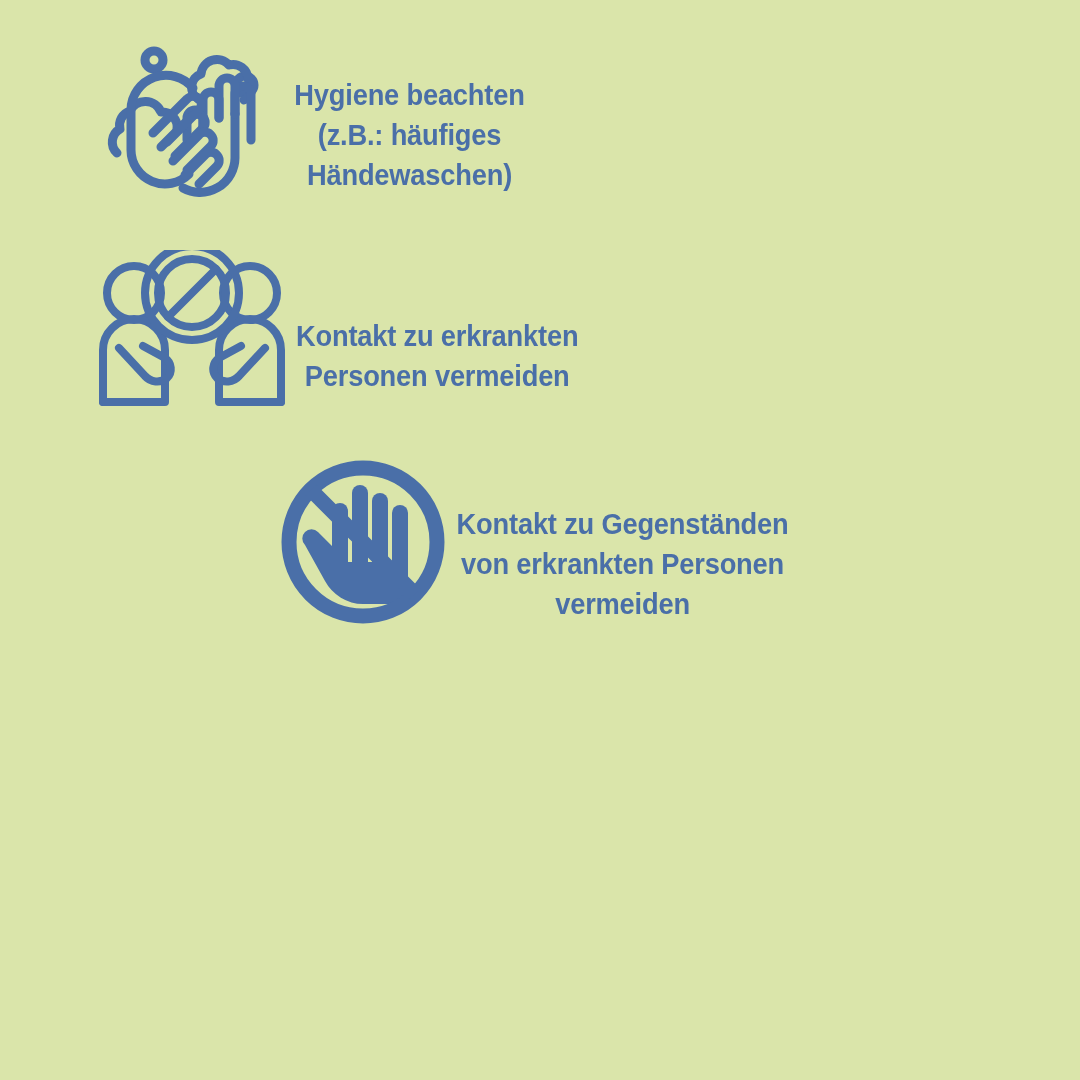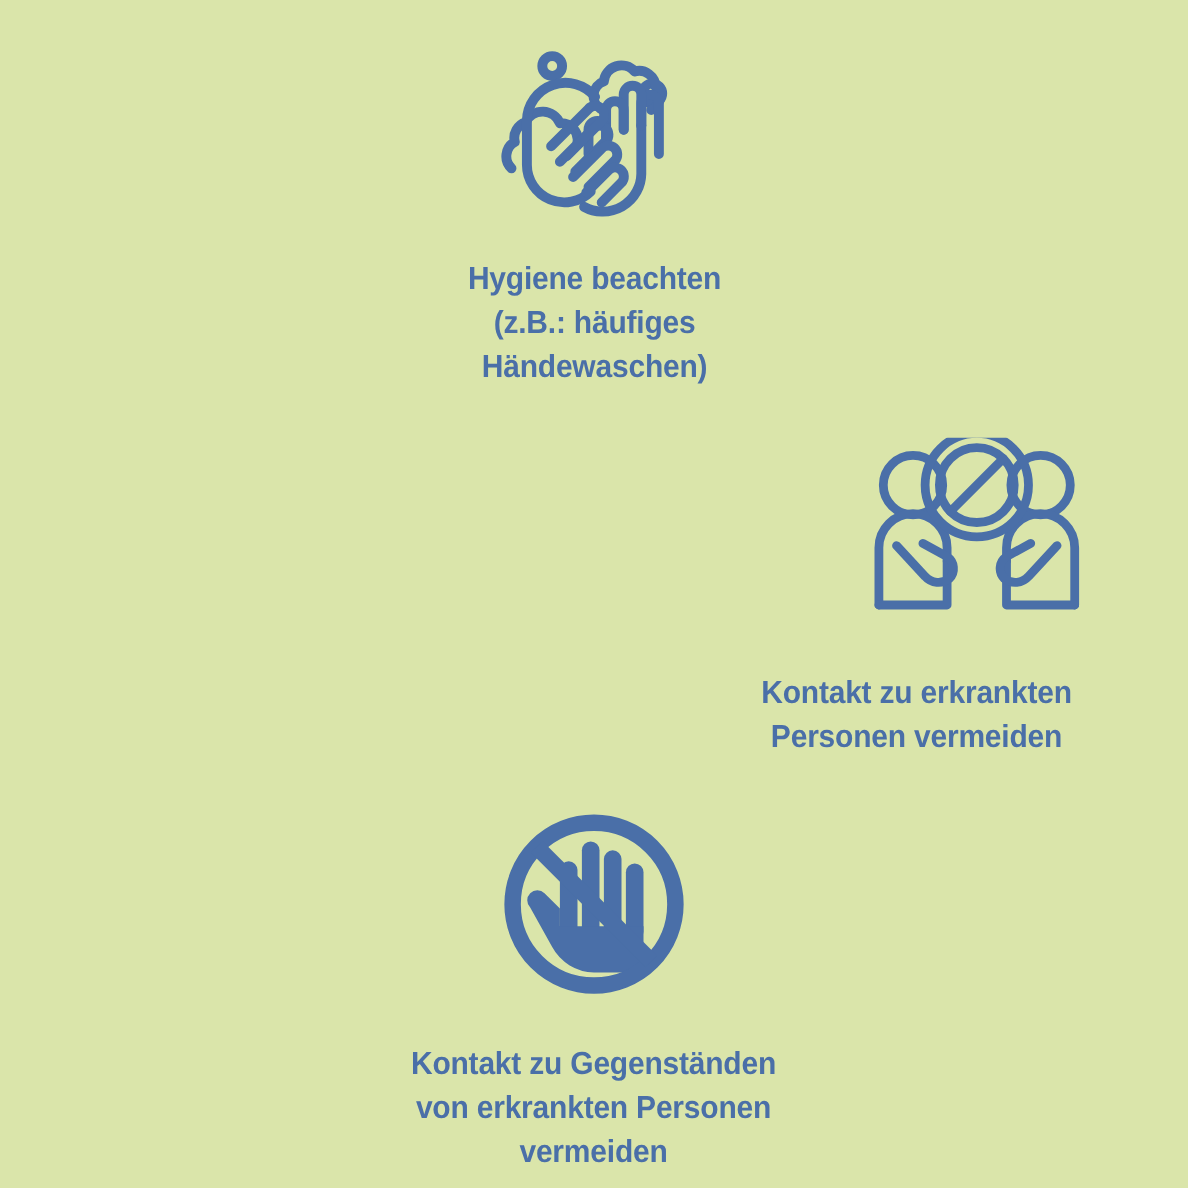--- a/index.html
+++ b/index.html
@@ -18,21 +18,21 @@
     width: 1080px;
     height: 1080px;
     background: #dae5aa;
     display: flex;
     flex-direction: column;
     align-items: center;
   }
   .panel {
     width: 886px;
     display: flex;
-    flex-direction: column;
+    flex-direction: row;
     align-items: center;
   }
   .icon-wrap {
     display: flex;
     align-items: center;
     justify-content: center;
   }
   .caption {
     text-align: center;
     color: #4a6fa8;
@@ -47,21 +47,21 @@
   .caption .ln {
     display: block;
     white-space: nowrap;
   }
 
   
   #panel-hygiene { margin-top: 36px; }
   #panel-hygiene .icon-wrap { height: 170px; }
   #panel-hygiene .caption { margin-top: 28px; }
 
-  #panel-contact-people { margin-top: 44px; align-items: flex-end; }
+  #panel-contact-people { margin-top: 44px; }
   #panel-contact-people .icon-wrap { height: 160px; }
   #panel-contact-people .caption { margin-top: 52px; }
 
   #panel-contact-objects { margin-top: 50px; justify-content: center; }
   #panel-contact-objects .icon-wrap { height: 165px; }
   #panel-contact-objects .caption { margin-top: 42px; }
 </style>
 </head>
 <body>
 

